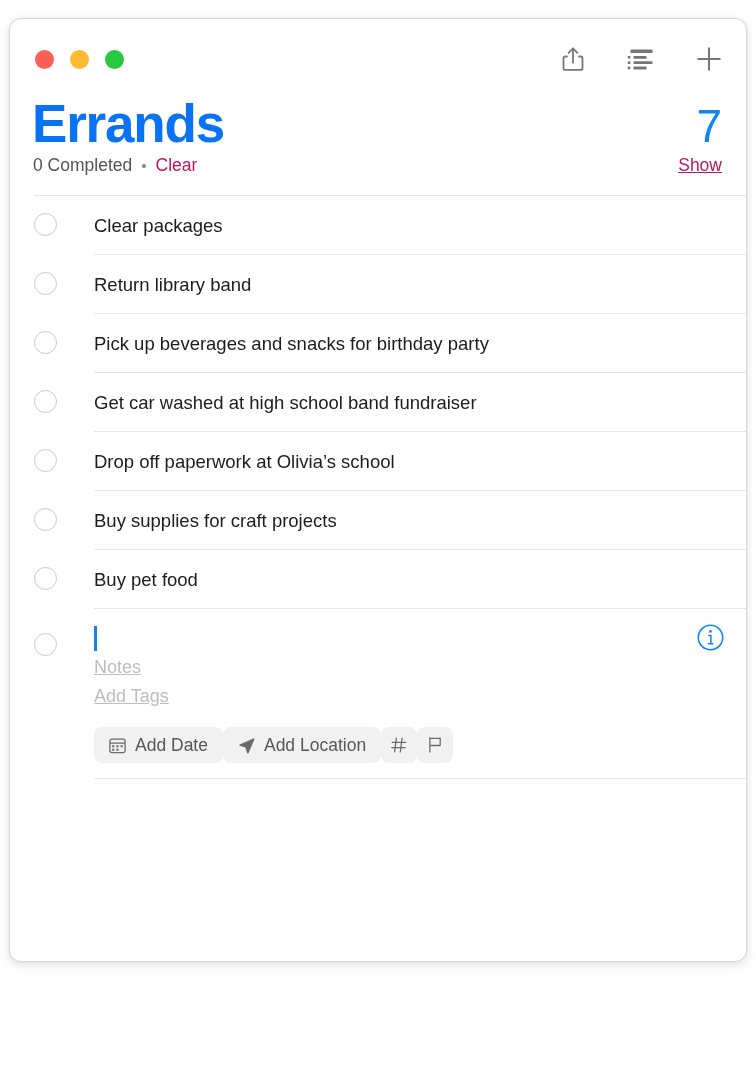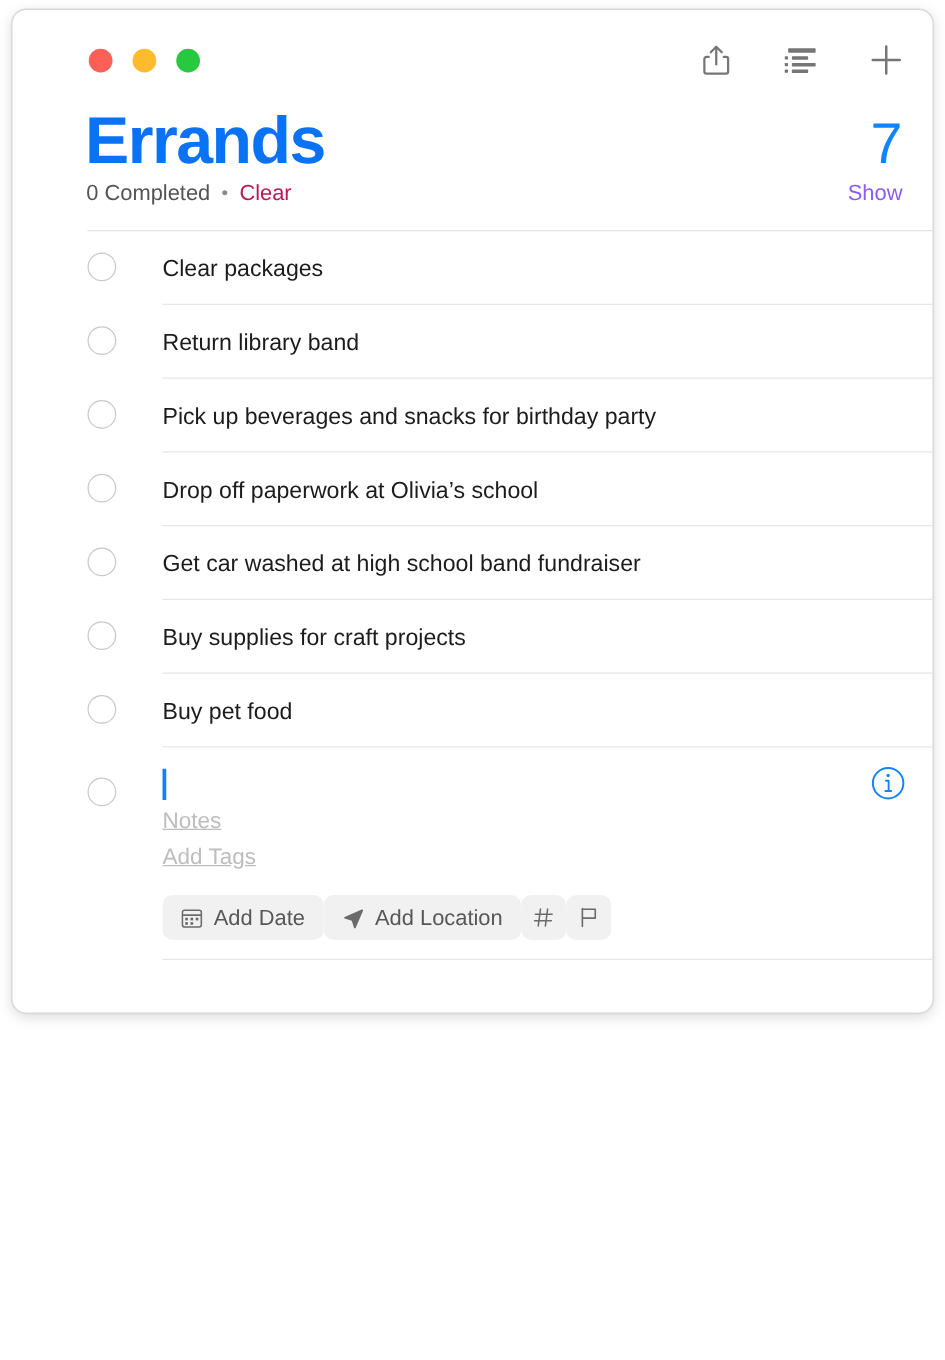--- a/index.html
+++ b/index.html
@@ -8,29 +8,28 @@
     width: 756px;
     height: 1088px;
     background: #ffffff;
     font-family: "Liberation Sans", sans-serif;
     -webkit-font-smoothing: antialiased;
   }
 
   #window {
     position: absolute;
     left: 9px;
-    top: 7px;
+    top: 18px;
     width: 738px;
-    height: 804px;
+    height: 944px;
     background: #ffffff;
     border: 1px solid #d8d8d8;
     border-radius: 12px;
     overflow: hidden;
     box-shadow: 0 3px 10px rgba(0,0,0,0.13), 0 0 0 0.5px rgba(0,0,0,0.04);
-    padding-left: 36px;
   }
 
   
   #titlebar {
     position: relative;
     height: 78px;
     width: 100%;
   }
 
   .traffic-lights {
@@ -105,22 +104,23 @@
     align-items: center;
     gap: 9px;
     color: #545454;
   }
   .dot-sep { color: #8a8a8a; font-size: 15px; }
   .clear-link {
     color: #be185d;
     cursor: pointer;
   }
   .show-link {
-    color: #8b5cf6;
-    cursor: pointer;
+    color: #be185d;
+    cursor: pointer;
+    text-decoration: underline;
   }
 
   .divider-full {
     margin-top: 15px;
     height: 1px;
     background: #e3e3e3;
     margin-left: 24px;
     width: calc(100% - 24px);
   }
 
@@ -310,28 +310,28 @@
       <div class="reminder-row">
         <span class="checkbox"></span>
         <div class="reminder-body">
           <div class="reminder-title">Pick up beverages and snacks for birthday party</div>
         </div>
         <div class="row-divider" style="bottom: 0px;"></div>
       </div>
       <div class="reminder-row">
         <span class="checkbox"></span>
         <div class="reminder-body">
+          <div class="reminder-title">Get car washed at high school band fundraiser</div>
+        </div>
+        <div class="row-divider" style="bottom: 0px;"></div>
+      </div>
+      <div class="reminder-row">
+        <span class="checkbox"></span>
+        <div class="reminder-body">
           <div class="reminder-title">Drop off paperwork at Olivia’s school</div>
-        </div>
-        <div class="row-divider" style="bottom: 0px;"></div>
-      </div>
-      <div class="reminder-row">
-        <span class="checkbox"></span>
-        <div class="reminder-body">
-          <div class="reminder-title">Get car washed at high school band fundraiser</div>
         </div>
         <div class="row-divider" style="bottom: 0px;"></div>
       </div>
       <div class="reminder-row">
         <span class="checkbox"></span>
         <div class="reminder-body">
           <div class="reminder-title">Buy supplies for craft projects</div>
         </div>
         <div class="row-divider" style="bottom: 0px;"></div>
       </div>

